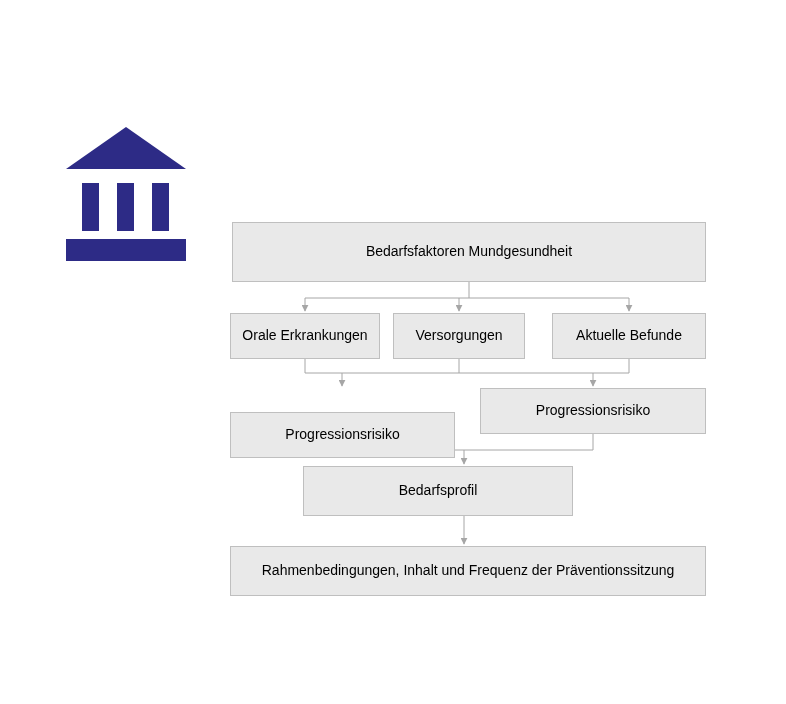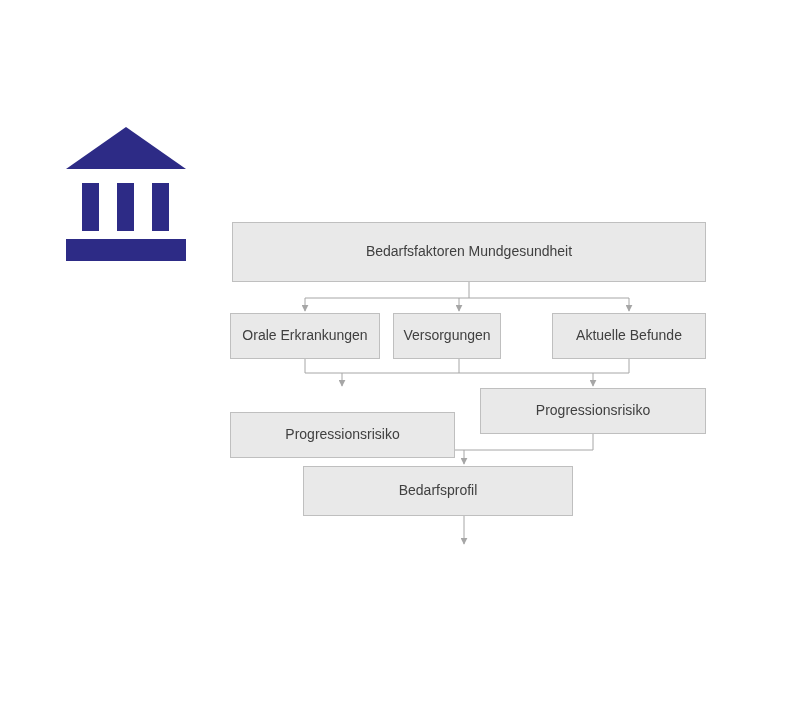--- a/index.html
+++ b/index.html
@@ -26,32 +26,32 @@
     left: 66px;
     top: 127px;
     width: 120px;
     height: 134px;
   }
   .flow-node {
     position: absolute;
     box-sizing: border-box;
     background: #e9e9e9;
     border: 1px solid #bfbfbf;
-    color: #404040;
+    color: #000000;
     font-size: 14px;
     line-height: 1.25;
     display: flex;
     align-items: center;
     justify-content: center;
     text-align: center;
     padding: 18px 10px;
   }
   .node-top          { left: 232px; top: 222px; width: 474px; height: 60px; }
   .node-orale        { left: 230px; top: 313px; width: 150px; height: 46px; }
-  .node-versorgungen { left: 393px; top: 313px; width: 108px; height: 46px; }
+  .node-versorgungen { left: 393px; top: 313px; width: 132px; height: 46px; }
   .node-befunde      { left: 552px; top: 313px; width: 154px; height: 46px; text-align: right; }
   .node-progression  { left: 230px; top: 388px; width: 225px; height: 46px; margin-top: 24px; }
   .node-entstehung   { left: 480px; top: 388px; width: 226px; height: 46px; }
   .node-bedarfsprofil{ left: 303px; top: 466px; width: 270px; height: 50px; }
   .node-rahmen       { left: 230px; top: 546px; width: 476px; height: 50px; }
 </style>
 </head>
 <body>
 
 <div class="canvas">
@@ -115,14 +115,17 @@
   </div>
 
   <div class="flow-node node-entstehung">
     <span>Progressionsrisiko</span>
   </div>
 
   <div class="flow-node node-bedarfsprofil">
     <span>Bedarfsprofil</span>
   </div>
 
+  <div class="flow-node node-rahmen">
+    <span>Rahmenbedingungen, Inhalt und Frequenz der Präventionssitzung</span>
+  </div>
 
 </div>
 
 </body></html>

